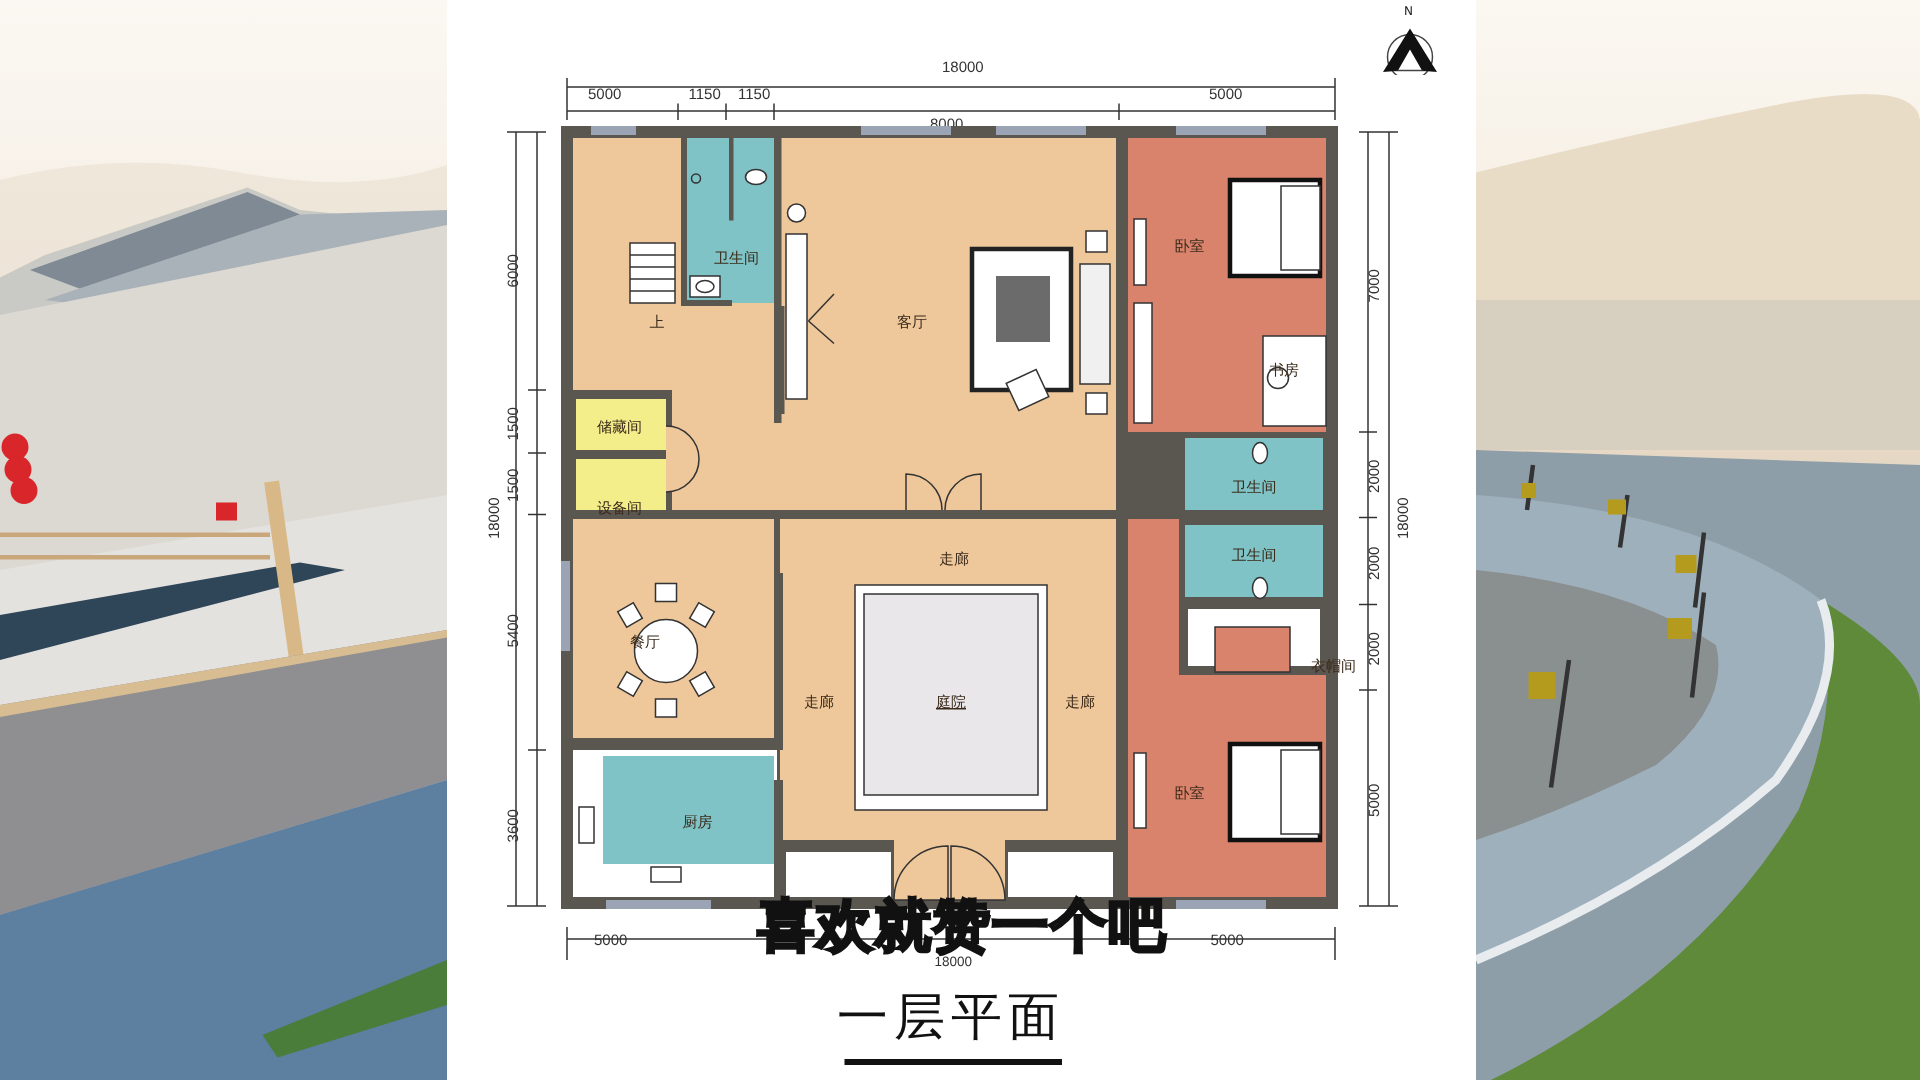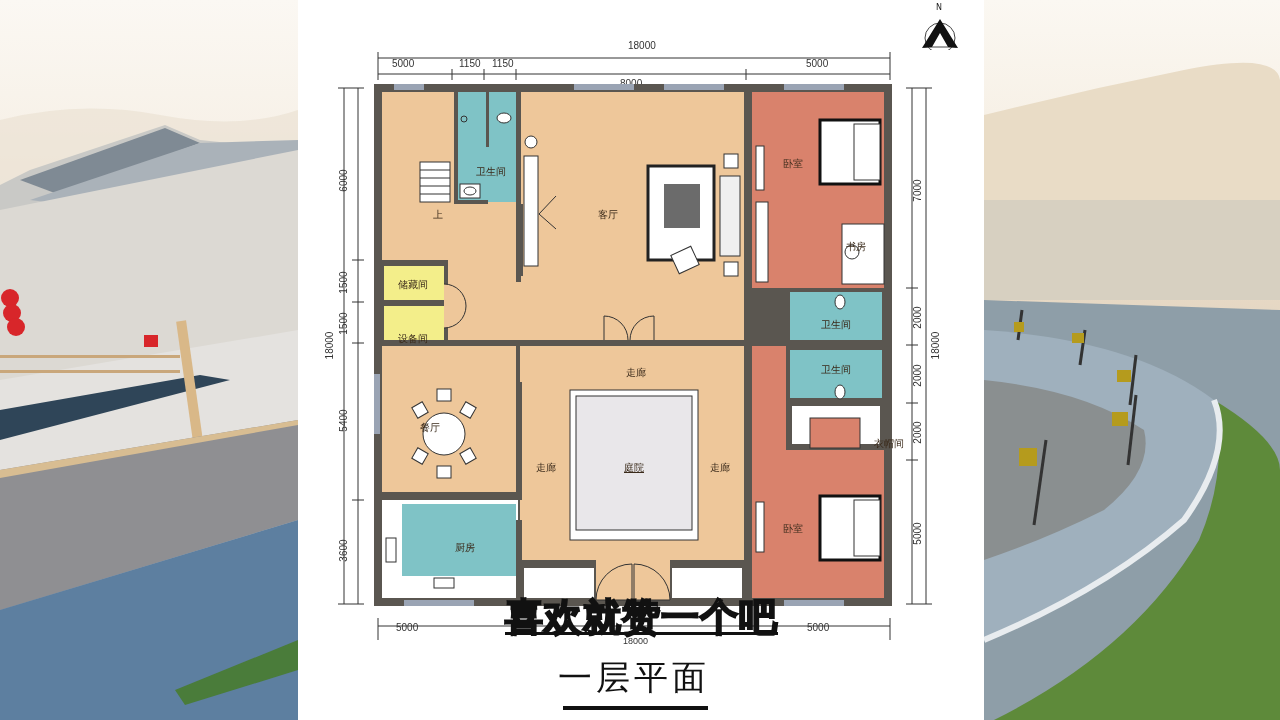--- a/index.html
+++ b/index.html
@@ -6,21 +6,21 @@
   body{width:1280px;height:720px;position:relative;overflow:hidden;background:#f6f1ea;font-family:"DejaVu Sans",sans-serif;}
   .bg-left{position:absolute;left:0;top:0;width:298px;height:720px;overflow:hidden;
     background:linear-gradient(180deg,#fbf8f3 0%,#f7f1e8 18%,#efe6da 28%,#e9e2d8 40%,#e4dfd7 60%,#cfcac2 70%,#a7aab0 80%,#6f8ba6 90%,#5c7c9c 100%);}
   .bg-right{position:absolute;right:0;top:0;width:296px;height:720px;overflow:hidden;
     background:linear-gradient(180deg,#fbf8f2 0%,#f6efe4 20%,#eee2cf 32%,#e6d8c4 42%,#d8d2c4 52%,#b9bcb0 60%,#9aa6a8 70%,#8c9aa3 80%,#6e8d4c 92%,#5f8a3b 100%);}
   .center{position:absolute;left:298px;top:0;width:686px;height:720px;background:#ffffff;}
   .abs{position:absolute;}
   .dim-text{position:absolute;font-size:10px;color:#333;font-family:"Liberation Sans",sans-serif;}
   .room-label{position:absolute;font-size:10px;color:#3a2a1a;white-space:nowrap;font-family:"DejaVu Sans",sans-serif;}
   .subtitle{position:absolute;left:505px;top:592px;font-size:38px;font-weight:bold;color:#ffffff;
-    -webkit-text-stroke:2px #111;letter-spacing:1px;font-family:"DejaVu Sans",sans-serif;white-space:nowrap;text-decoration:underline;}
+    -webkit-text-stroke:2px #111;letter-spacing:1px;font-family:"DejaVu Sans",sans-serif;white-space:nowrap;}
   .title{position:absolute;left:558px;top:655px;font-size:34px;color:#111;font-family:"DejaVu Serif",serif;letter-spacing:4px;white-space:nowrap;}
   .title-underline{position:absolute;left:563px;top:706px;width:145px;height:4px;background:#111;}
 </style>
 </head>
 <body>
 
 <div class="bg-left">
   <svg width="298" height="720">
 
     <path d="M0,120 Q80,100 160,115 T298,110 L298,200 L0,200 Z" fill="#ece3d6" opacity="0.8"></path>

